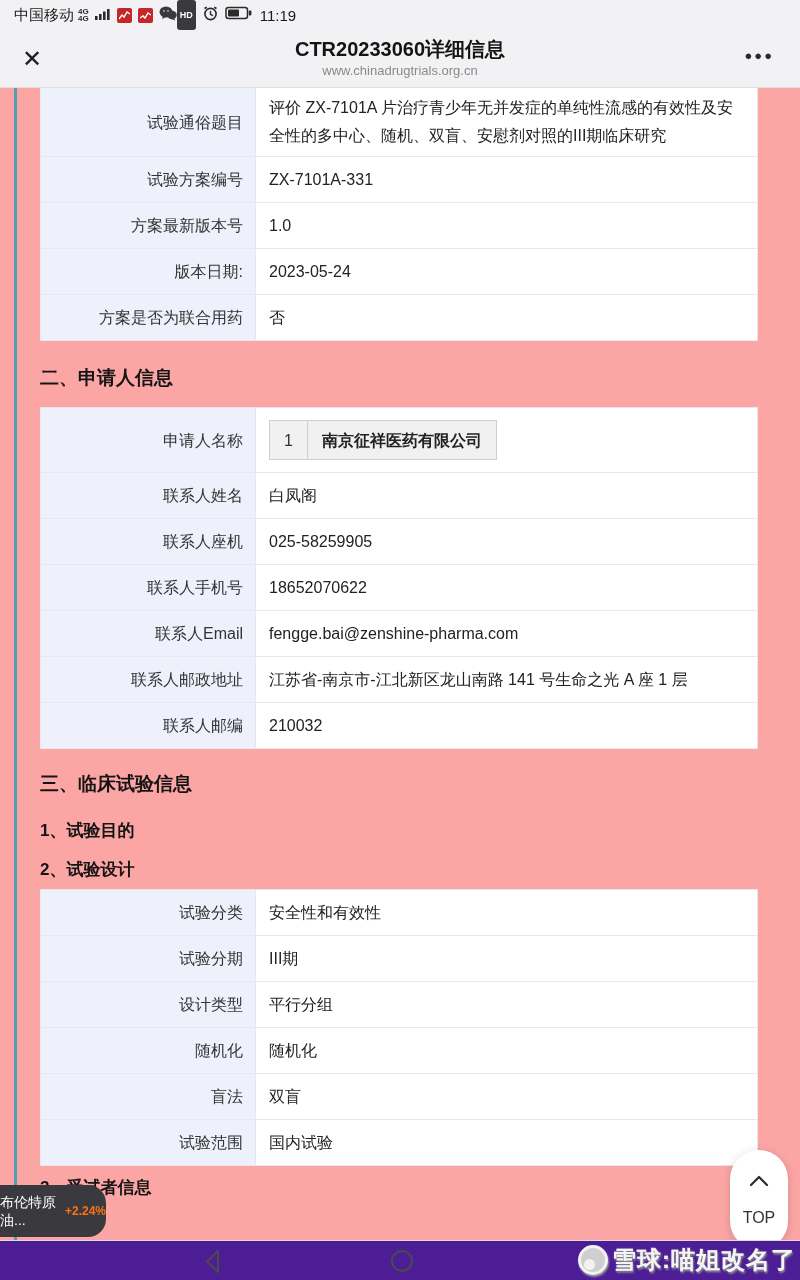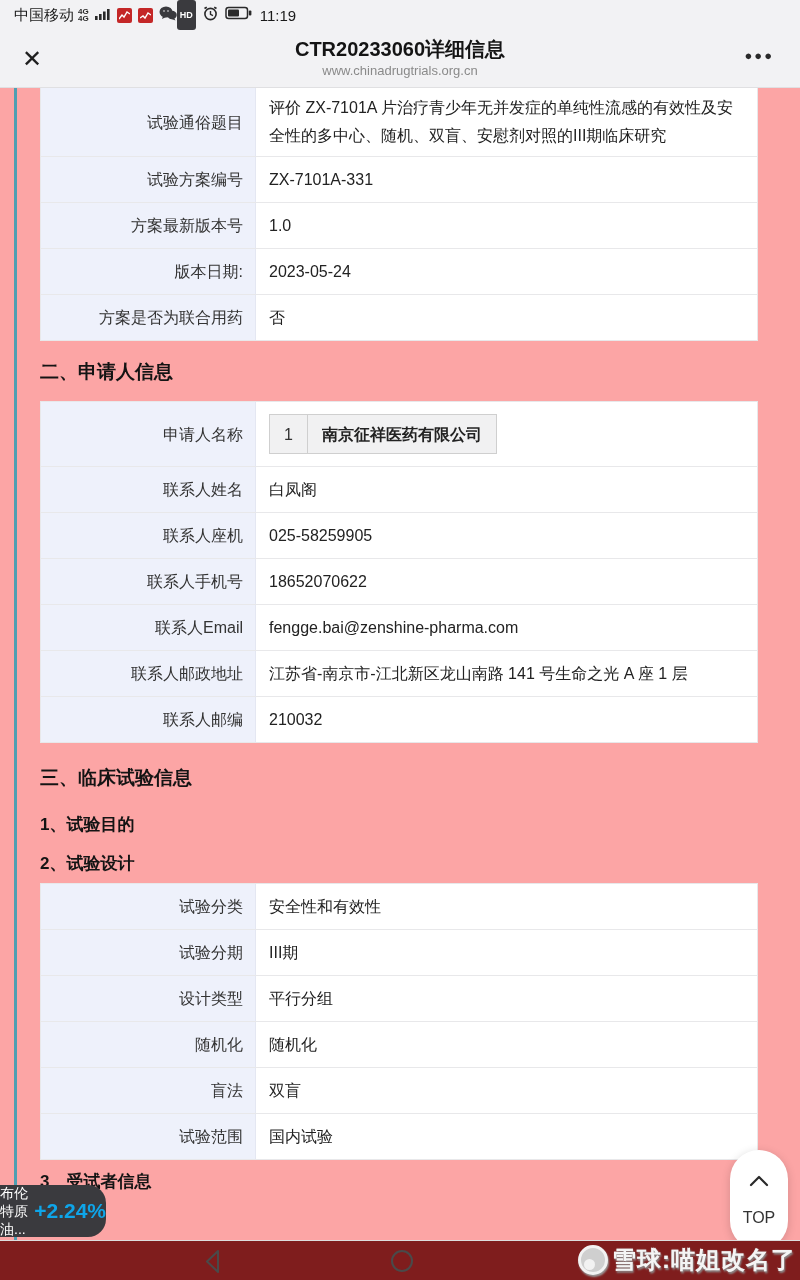--- a/index.html
+++ b/index.html
@@ -51,29 +51,29 @@
     background:#f1f1f2; height:40px; cursor:pointer; }
   .applicant-btn .num { width:38px; display:flex; align-items:center; justify-content:center;
     border-right:1px solid #cfcfcf; font-size:16px; color:#333; }
   .applicant-btn .nm { display:flex; align-items:center; padding:0 14px; font-size:16px; color:#222;font-weight:bold; }
 
   
   .ticker { position:absolute; left:0; top:1185px; width:106px; height:52px; background:#3a3a3e;
     border-radius:0 18px 18px 0; z-index:40; display:flex; flex-direction:row;
     align-items:center; justify-content:center; cursor:pointer; }
   .ticker-name { font-size:14px; color:#fff; line-height:18px; }
-  .ticker-change { font-size:21px; font-weight:bold; color:#0ea5e9; line-height:20px; }
+  .ticker-change { font-size:12px; font-weight:bold; color:#f97316; line-height:20px; }
 
   .top-btn { position:absolute; left:730px; top:1150px; width:58px; height:100px; background:#fff;
     border-radius:29px; box-shadow:0 2px 10px rgba(0,0,0,0.16); z-index:20;
     display:flex; flex-direction:column; align-items:center; justify-content:center; gap:18px; cursor:pointer; }
   .top-label { font-size:16px; color:#333; }
 
   
-  .nav-bar { position:absolute; left:0; bottom:0; width:800px; height:40px; background:#7f1d1d;
+  .nav-bar { position:absolute; left:0; bottom:0; width:800px; height:40px; background:#4c1d95;
     border-top:1px solid #ddd; z-index:50; }
   .nav-back { position:absolute; left:202px; top:7px; cursor:pointer; }
   .nav-home { position:absolute; left:390px; top:8px; cursor:pointer; }
   .watermark { position:absolute; right:4px; top:3px; display:flex; align-items:center; gap:4px; }
   .wm-text { font-size:24px; font-weight:bold; color:#f4f4f4;
     text-shadow:1px 2px 2px #8d8d8d, 0 0 1px #bbb; letter-spacing:1px; }
   .wm-logo { width:30px; height:30px; border-radius:50%; background:#cfcfcf;
     border:3px solid #f2f2f2; box-shadow:1px 2px 2px #9a9a9a; position:relative; }
   .wm-logo::after { content:""; position:absolute; left:3px; bottom:2px; width:11px; height:11px;
     border-radius:50%; background:#f2f2f2; }
@@ -170,21 +170,21 @@
       <div class="trow">
         <div class="tlabel">版本日期:</div>
         <div class="tvalue">2023-05-24</div>
       </div>
       <div class="trow">
         <div class="tlabel">方案是否为联合用药</div>
         <div class="tvalue">否</div>
       </div>
     </div>
 
-    <div class="sec-heading" style="margin-top:18px;">二、申请人信息</div>
+    <div class="sec-heading" style="margin-top:24px;">二、申请人信息</div>
 
     <div class="dtable" style="margin-top:16px; border-top:1px solid #e8e8ea;">
       <div class="trow" style="min-height:52px;">
         <div class="tlabel">申请人名称</div>
         <div class="tvalue">
           <span class="applicant-btn">
             <span class="num">1</span>
             <span class="nm">南京征祥医药有限公司</span>
           </span>
         </div>

